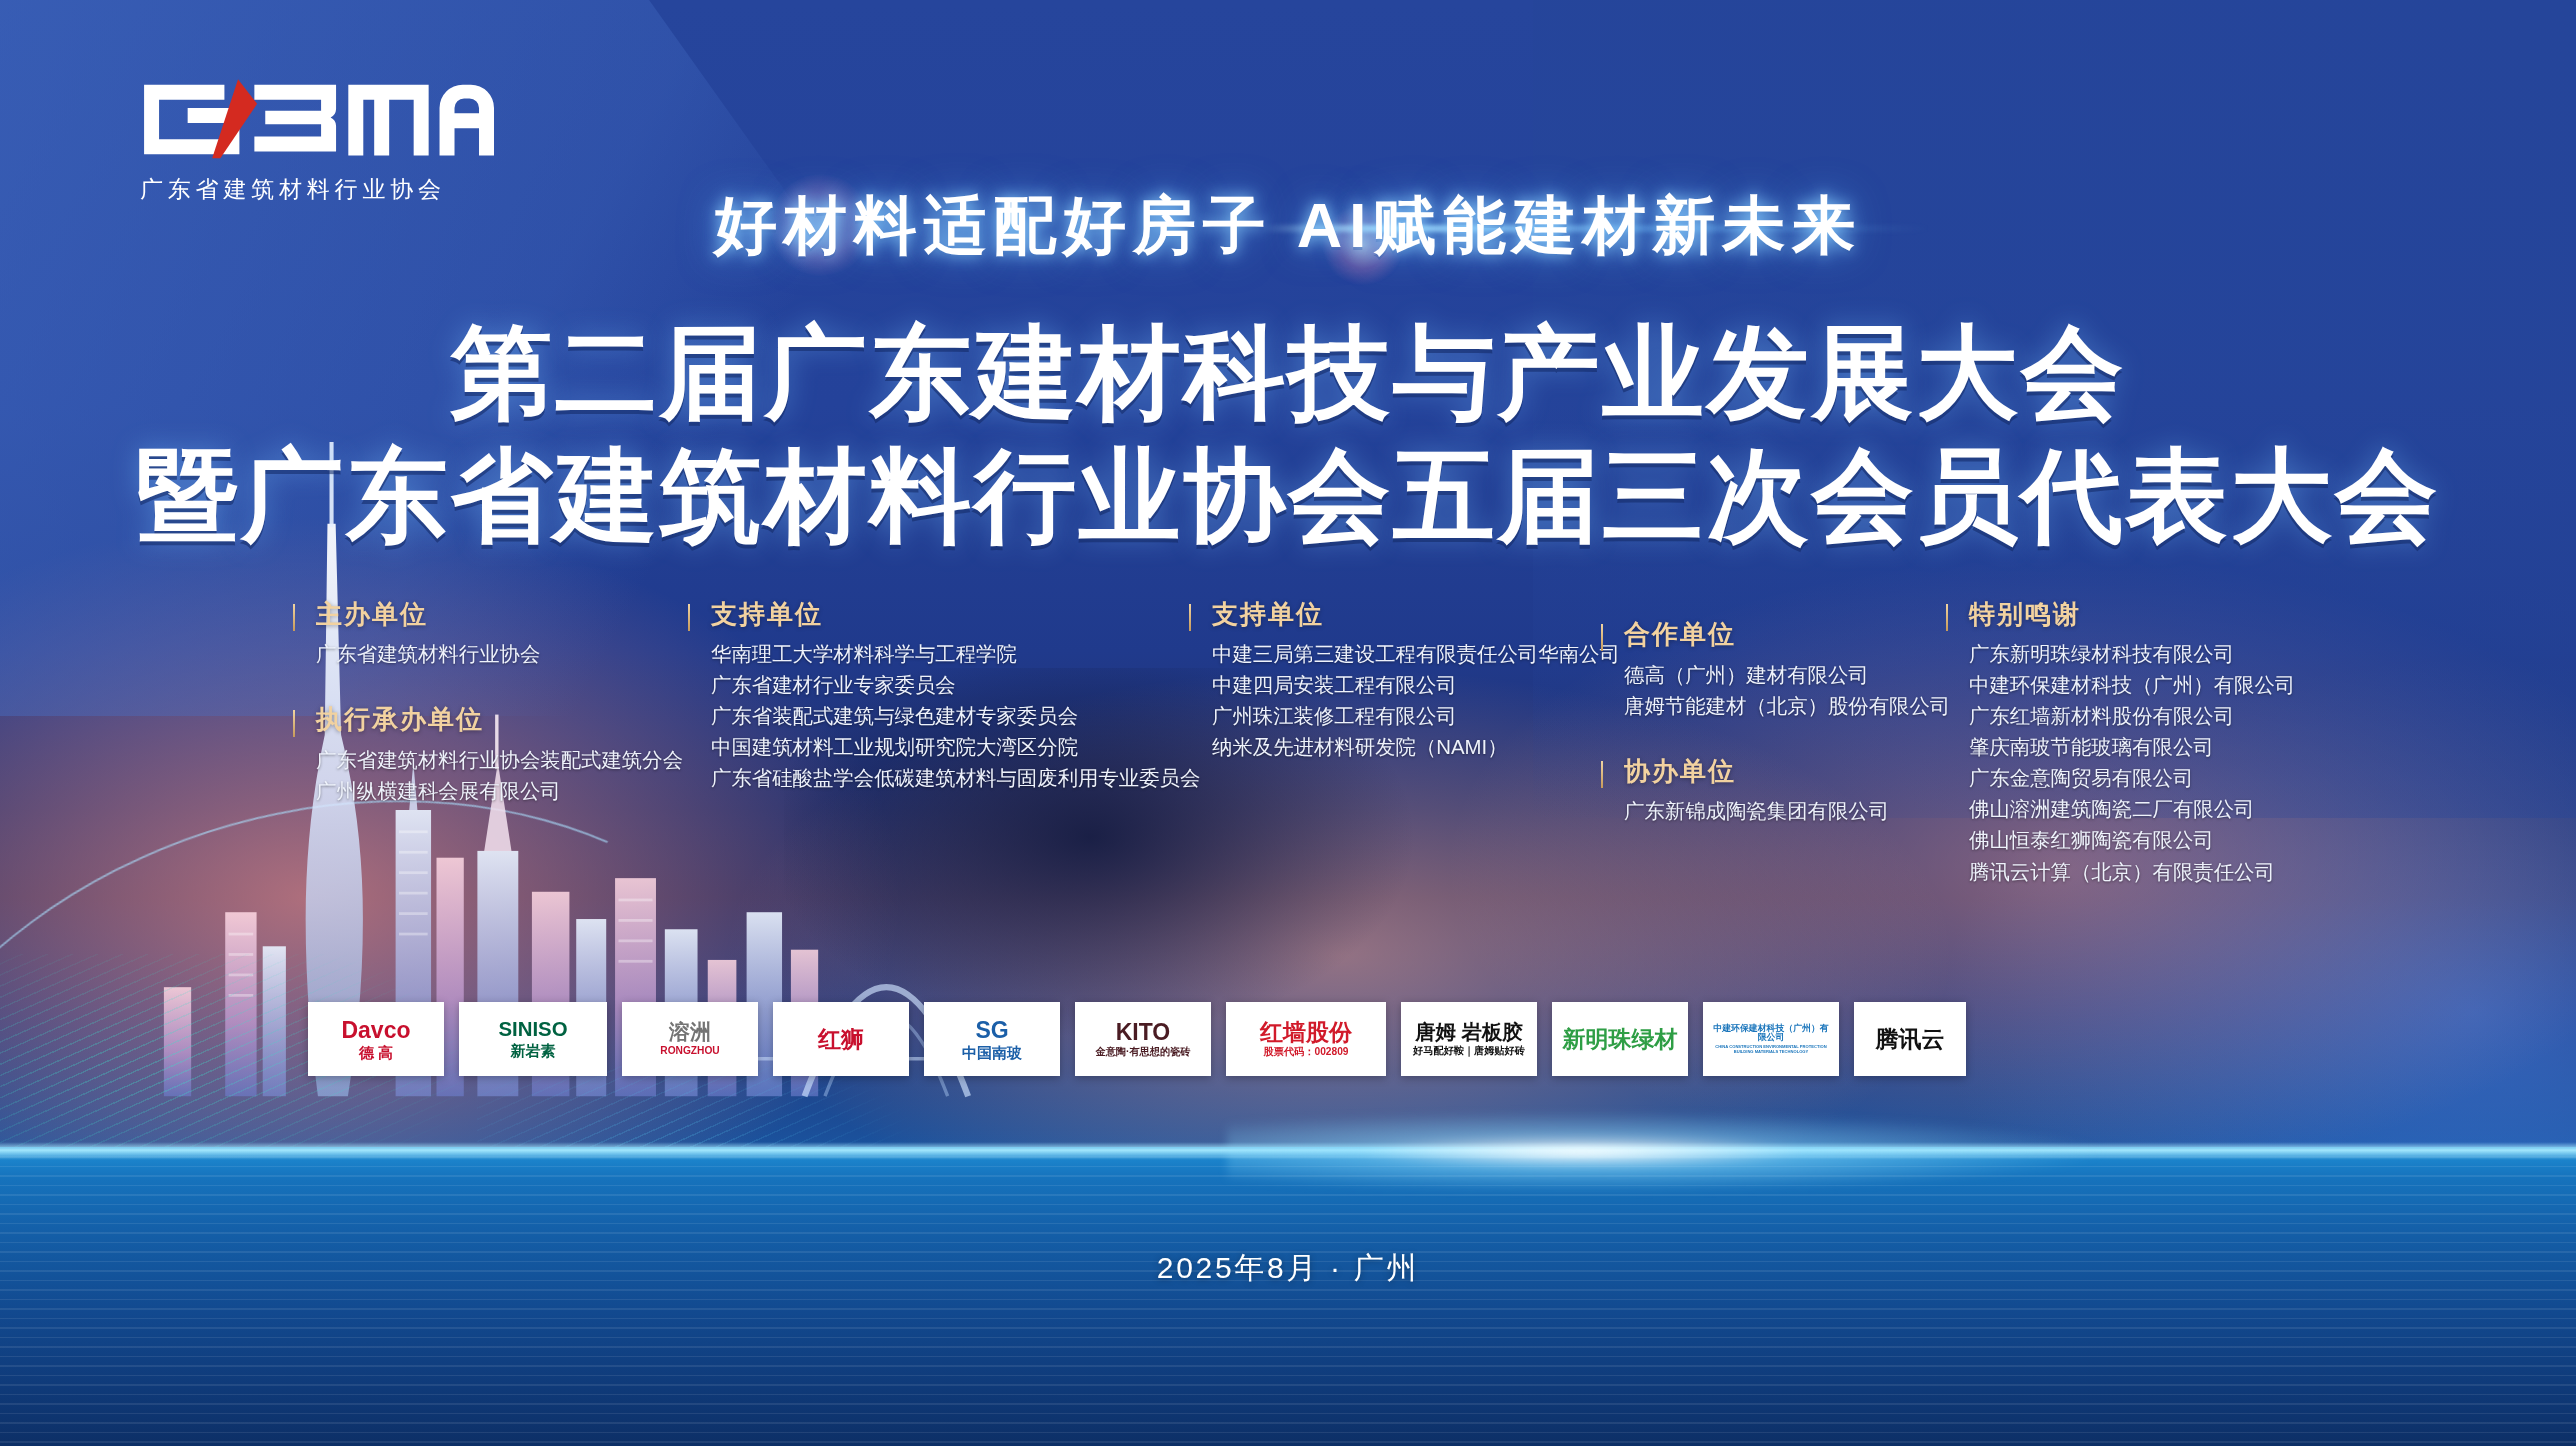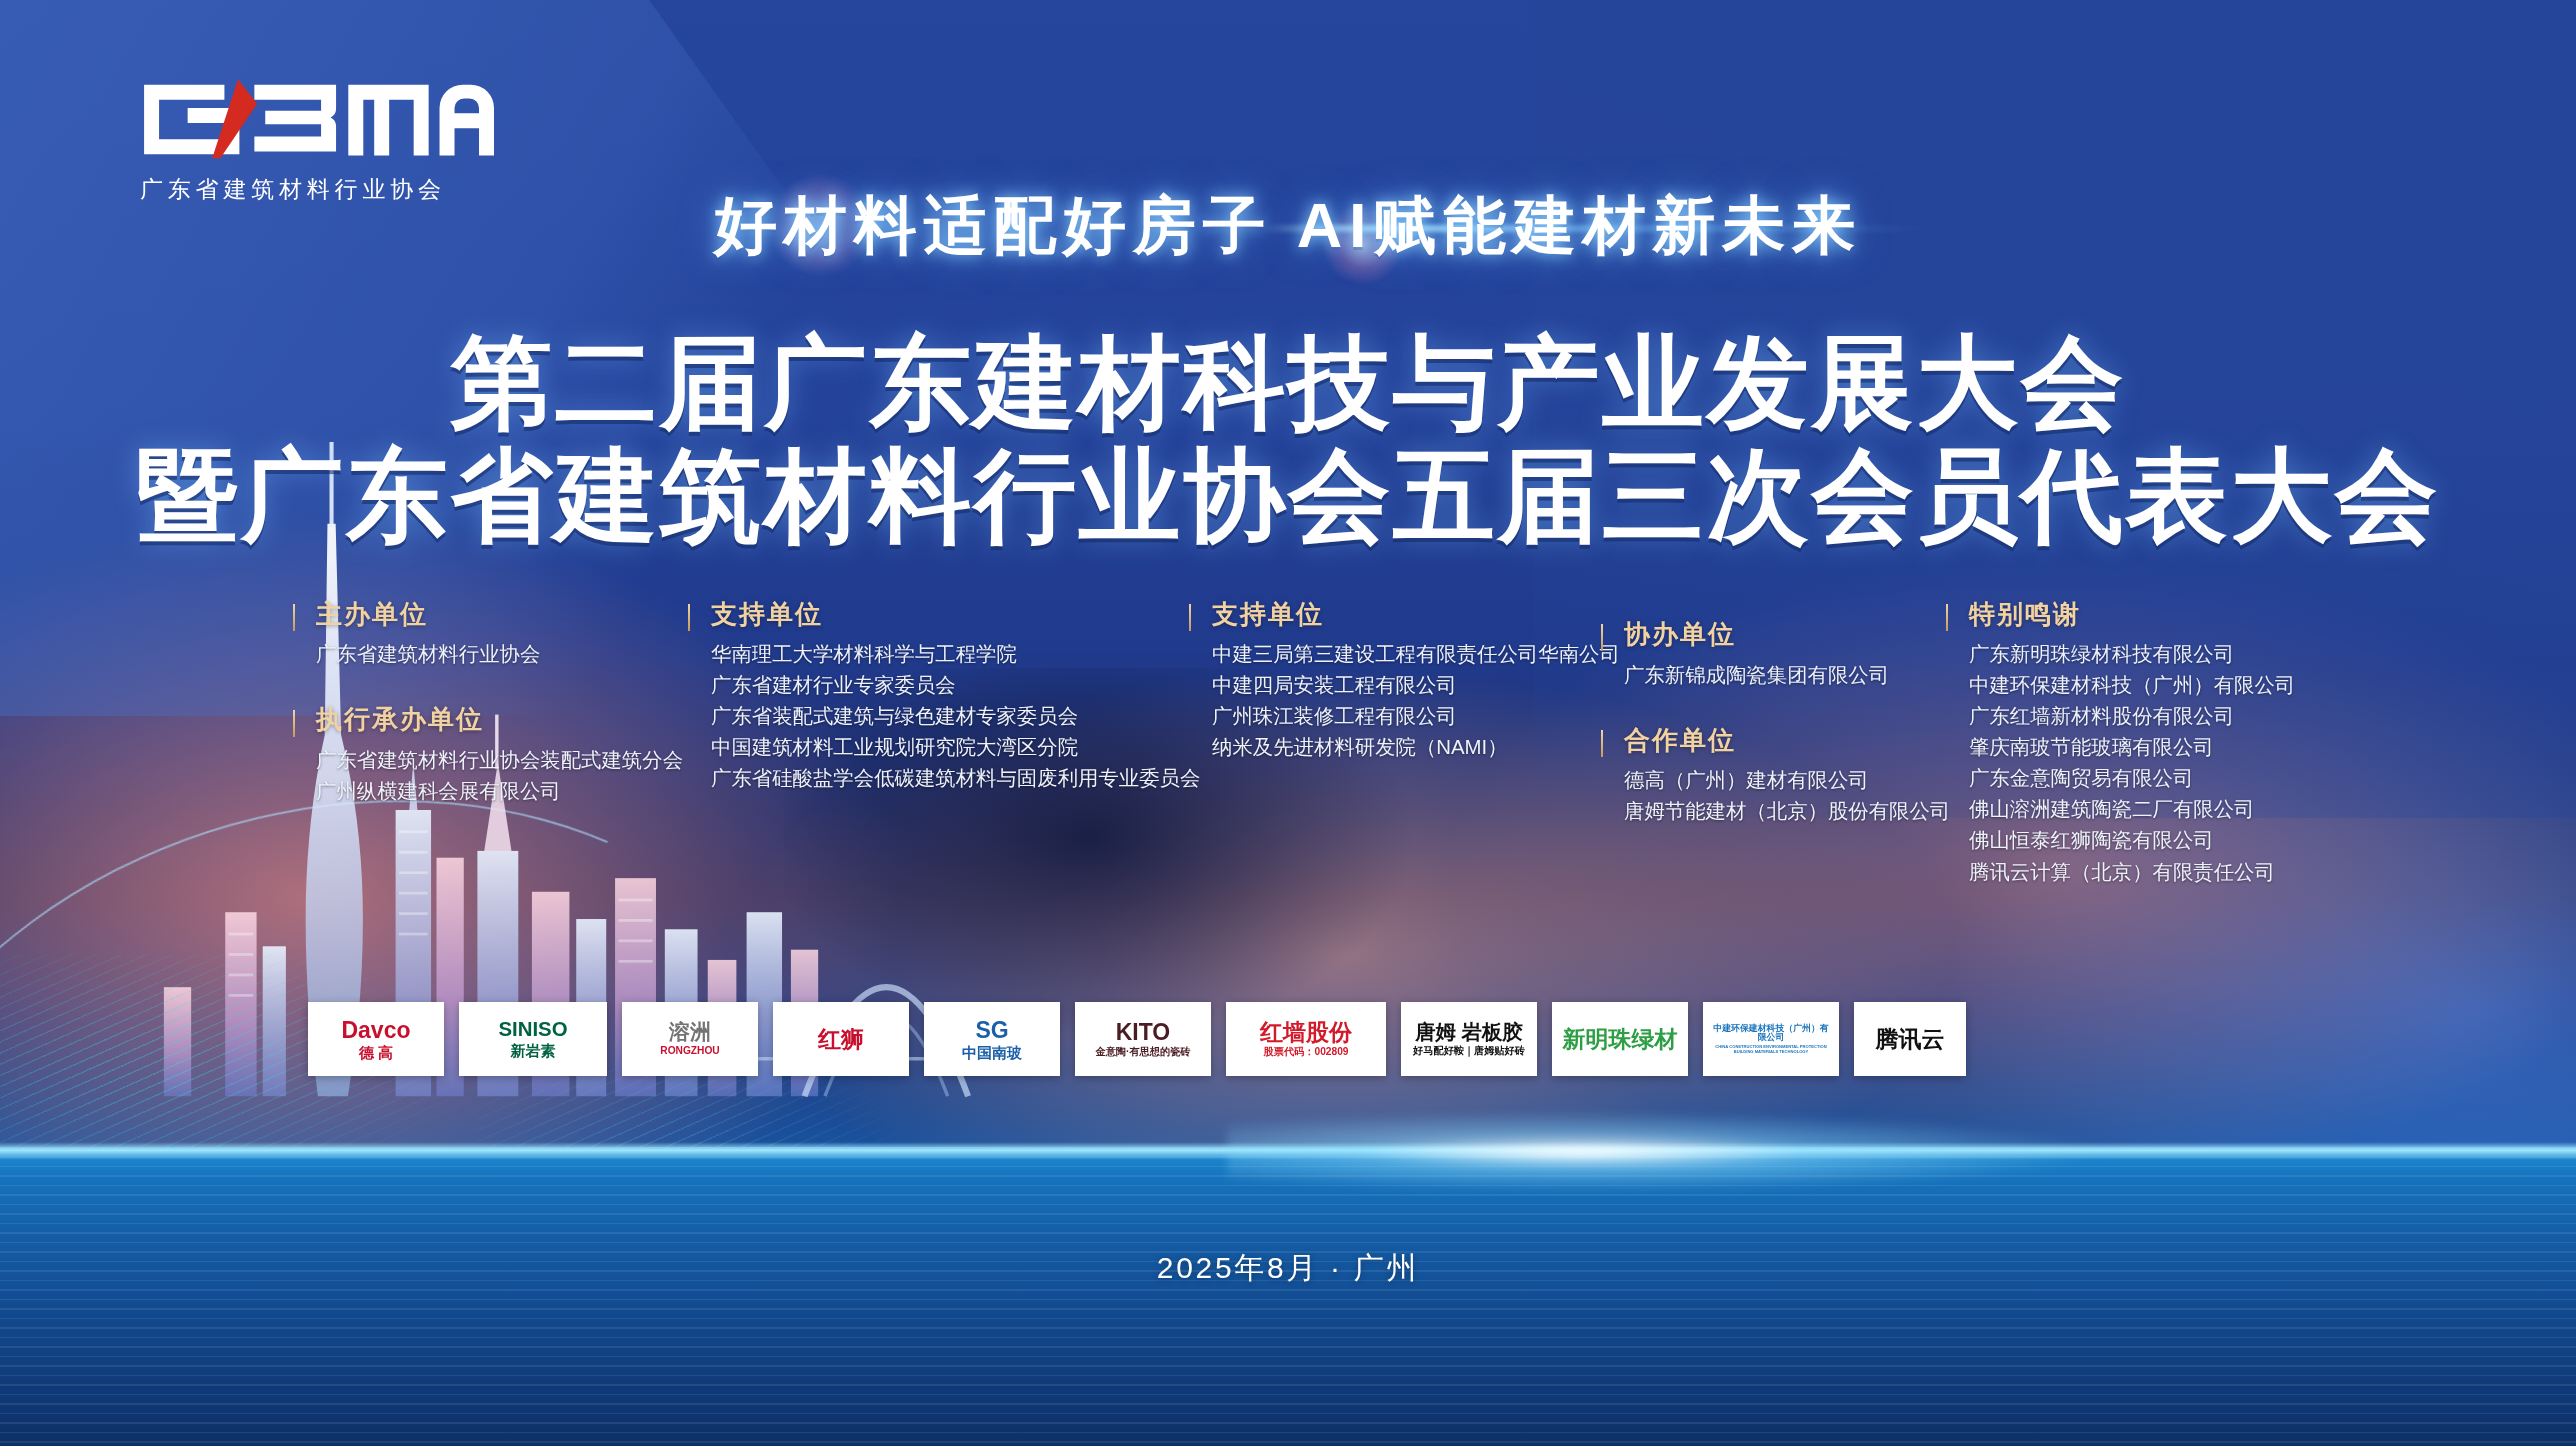--- a/index.html
+++ b/index.html
@@ -70,21 +70,21 @@
     filter:blur(2px);}
   .tag-orb{position:absolute;left:1322px;top:204px;width:82px;height:82px;border-radius:50%;
     background:radial-gradient(circle,rgba(255,255,255,.55) 0%,rgba(255,140,190,.25) 40%,rgba(255,120,180,0) 70%);}
   .tag-orb2{position:absolute;left:770px;top:174px;width:102px;height:102px;border-radius:50%;
     background:radial-gradient(circle,rgba(255,255,255,.35) 0%,rgba(255,150,200,.2) 45%,rgba(255,120,180,0) 72%);}
 
   
   .title1,.title2{position:absolute;width:100%;text-align:center;color:#fff;font-weight:700;
     letter-spacing:2.7px;
     text-shadow:0 4.1px 0 rgba(18,40,100,.55), 0 0 27px rgba(120,190,255,.45);}
-  .title1{top:316px;font-size:102px;}
+  .title1{top:306px;font-size:102px;}
   .title2{top:429px;font-size:102px;}
 
   
   .org{position:absolute;left:0;top:600px;width:100%;height:300px;}
   .col{position:absolute;}
   .grp{position:relative;padding-left:23px;}
   .grp + .grp{margin-top:35px;}
   .grp::before{content:"";position:absolute;left:0;top:4.1px;width:2px;height:27px;
     background:linear-gradient(180deg,#f0d4a2,#c79a5a);}
   .grp-title{color:#f2d2a0;font-size:26px;font-weight:700;letter-spacing:2px;line-height:1.15;
@@ -237,30 +237,30 @@
           <div class="grp-list">
             <div>中建三局第三建设工程有限责任公司华南公司</div>
             <div>中建四局安装工程有限公司</div>
             <div>广州珠江装修工程有限公司</div>
             <div>纳米及先进材料研发院（NAMI）</div>
           </div>
         </div>
       </div>
     <div class="col" style="left: 1601px; top: 20.4px;">
         <div class="grp">
-          <div class="grp-title">协办单位</div>
-          <div class="grp-list">
-            <div>广东新锦成陶瓷集团有限公司</div>
-          </div>
-        </div>
-        <div class="grp">
           <div class="grp-title">合作单位</div>
           <div class="grp-list">
             <div>德高（广州）建材有限公司</div>
             <div>唐姆节能建材（北京）股份有限公司</div>
+          </div>
+        </div>
+        <div class="grp">
+          <div class="grp-title">协办单位</div>
+          <div class="grp-list">
+            <div>广东新锦成陶瓷集团有限公司</div>
           </div>
         </div>
       </div>
     <div class="col" style="left:1946px;top:0;">
         <div class="grp">
           <div class="grp-title">特别鸣谢</div>
           <div class="grp-list">
             <div>广东新明珠绿材科技有限公司</div>
             <div>中建环保建材科技（广州）有限公司</div>
             <div>广东红墙新材料股份有限公司</div>

